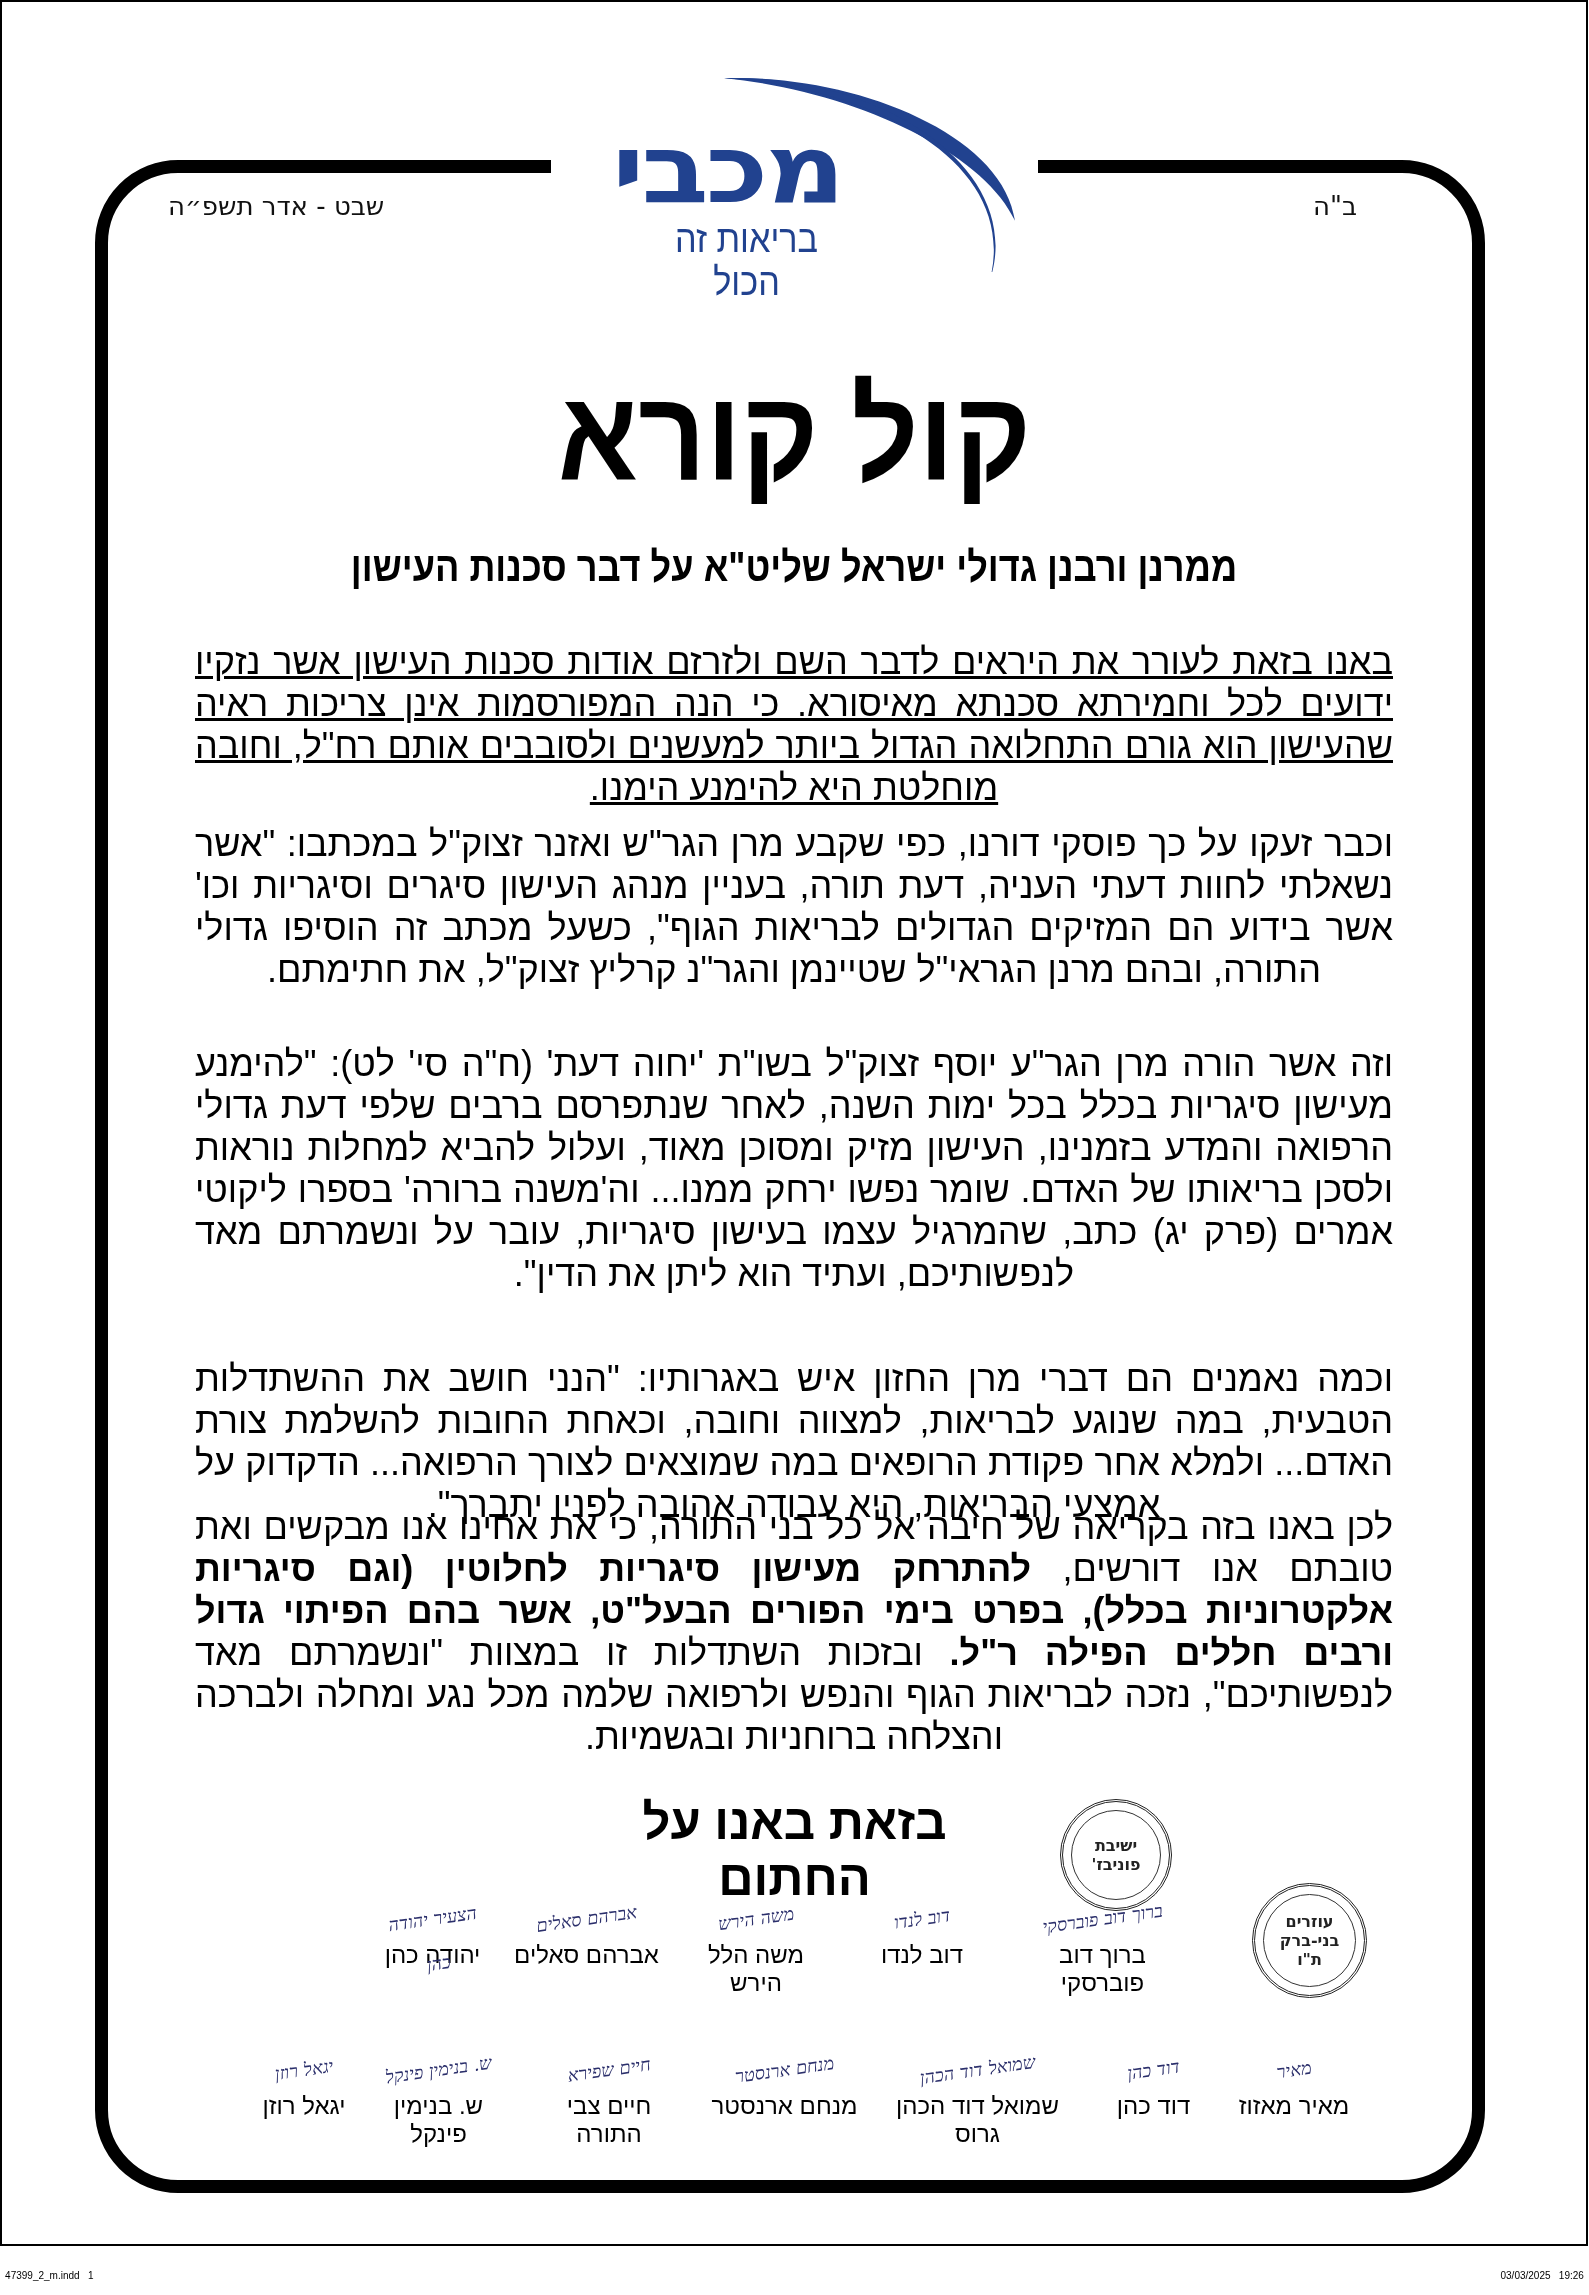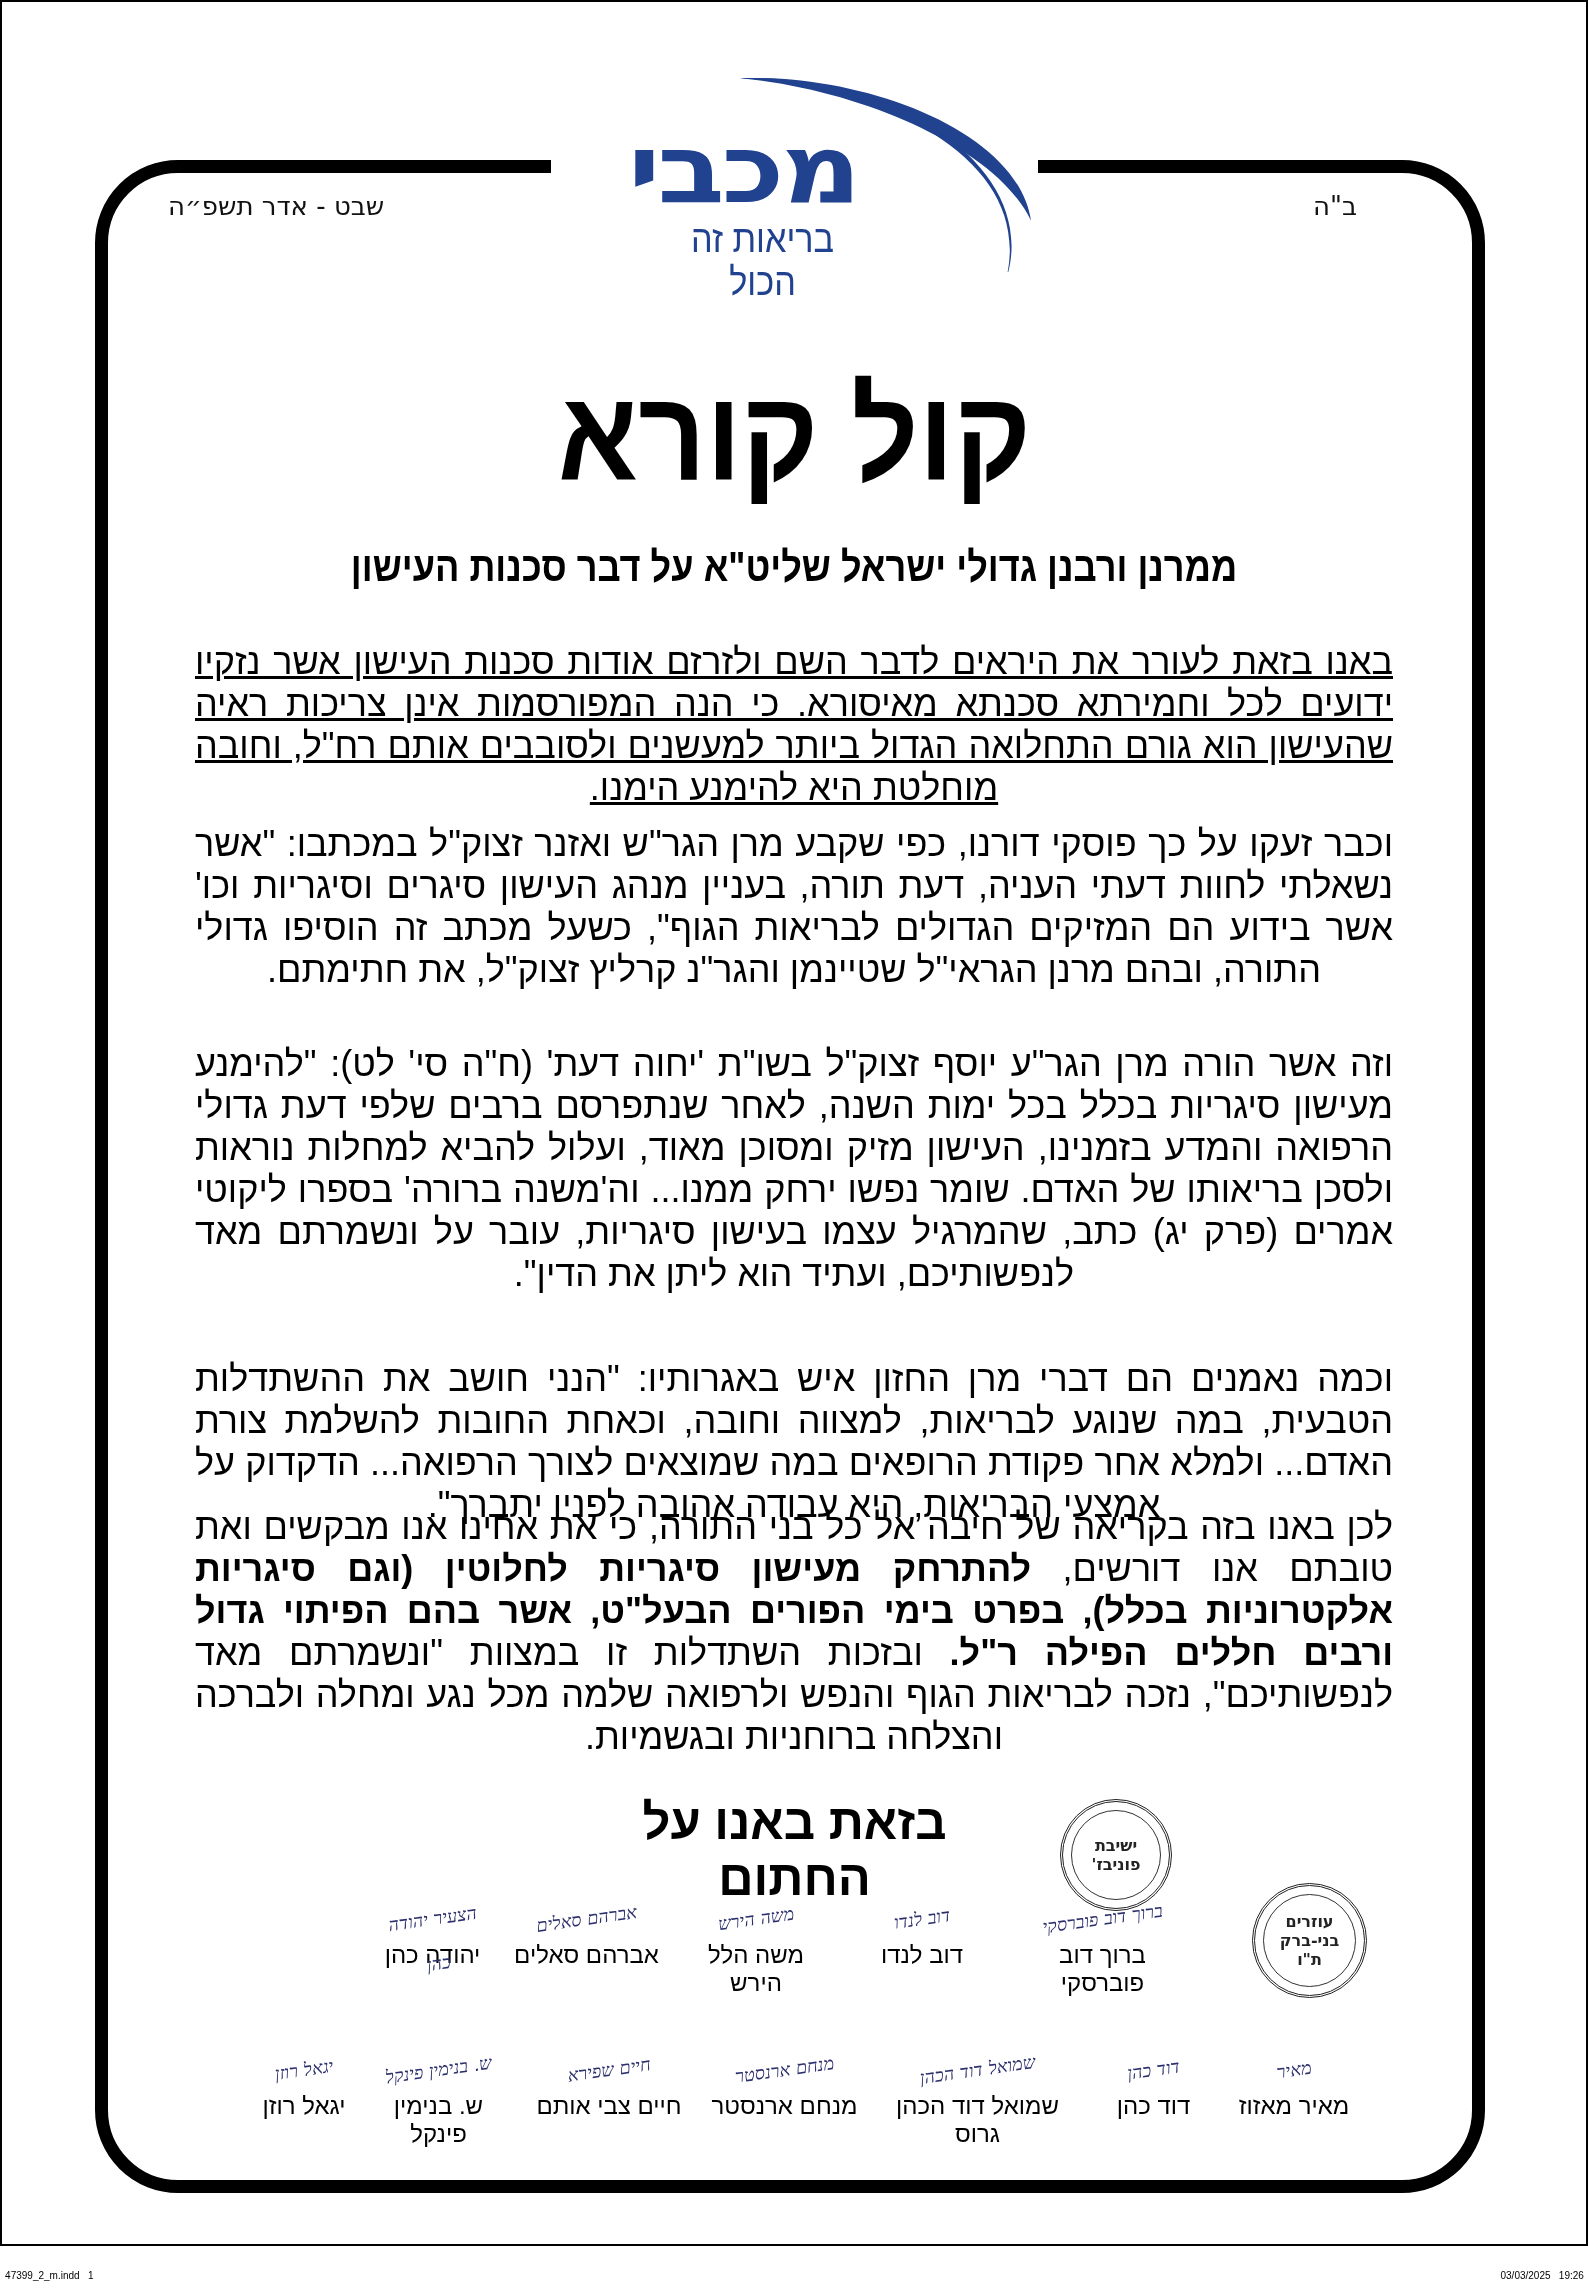--- a/index.html
+++ b/index.html
@@ -7,21 +7,21 @@
            font-family: "DejaVu Sans", sans-serif; color: #000; }
 
     .outer-frame { position: absolute; left: 0; top: 0; width: 1584px; height: 2242px;
                    border: 2.6px solid #000; box-sizing: content-box; }
     .inner-frame { position: absolute; left: 95px; top: 160px; width: 1390px; height: 2033px;
                    border: 13px solid #000; border-radius: 83px; box-sizing: border-box; }
 
     
     .logo-gap { position: absolute; left: 551px; top: 151px; width: 487px; height: 32px; background: #fff; }
 
-    .logo { position: absolute; left: 596px; top: 61px; width: 448px; height: 211px; }
+    .logo { position: absolute; left: 580px; top: 61px; width: 448px; height: 211px; }
     .logo-word { position: absolute; left: 32px; top: 61px; font-family: "DejaVu Sans", sans-serif;
                  font-weight: bold; font-size: 96px; line-height: 96px; color: #21428F;
                  direction: rtl; letter-spacing: -2.6px; transform: scaleX(1.15); transform-origin: left top; }
     .logo-arc { position: absolute; left: 0; top: 0; }
     .logo-tagline { position: absolute; left: 61px; top: 157px; width: 211px; text-align: center;
                     font-family: "Liberation Sans", sans-serif; font-size: 38px; color: #21428F;
                     direction: rtl; transform: scaleX(0.9); }
 
     .date-left { position: absolute; left: 168px; top: 191px; font-family: "DejaVu Sans", sans-serif;
                  font-size: 26px; direction: rtl; color: #111; }
@@ -141,21 +141,21 @@
 <div class="signer" style="left:878px; top:2047px; width:199px;">
   <span class="sig">שמואל דוד הכהן</span>
   <span class="name">שמואל דוד הכהן גרוס</span>
 </div>
 <div class="signer" style="left:711px; top:2047px; width:147px;">
   <span class="sig">מנחם ארנסטר</span>
   <span class="name">מנחם ארנסטר</span>
 </div>
 <div class="signer" style="left:532px; top:2047px; width:154px;">
   <span class="sig">חיים שפירא</span>
-  <span class="name">חיים צבי אותם</span>
+  <span class="name">חיים צבי התורה</span>
 </div>
 <div class="signer" style="left:365px; top:2047px; width:147px;">
   <span class="sig">ש. בנימין פינקל</span>
   <span class="name">ש. בנימין פינקל</span>
 </div>
 <div class="signer" style="left:256px; top:2047px; width:96px;">
   <span class="sig">יגאל רוזן</span>
   <span class="name">יגאל רוזן</span>
 </div>
 

